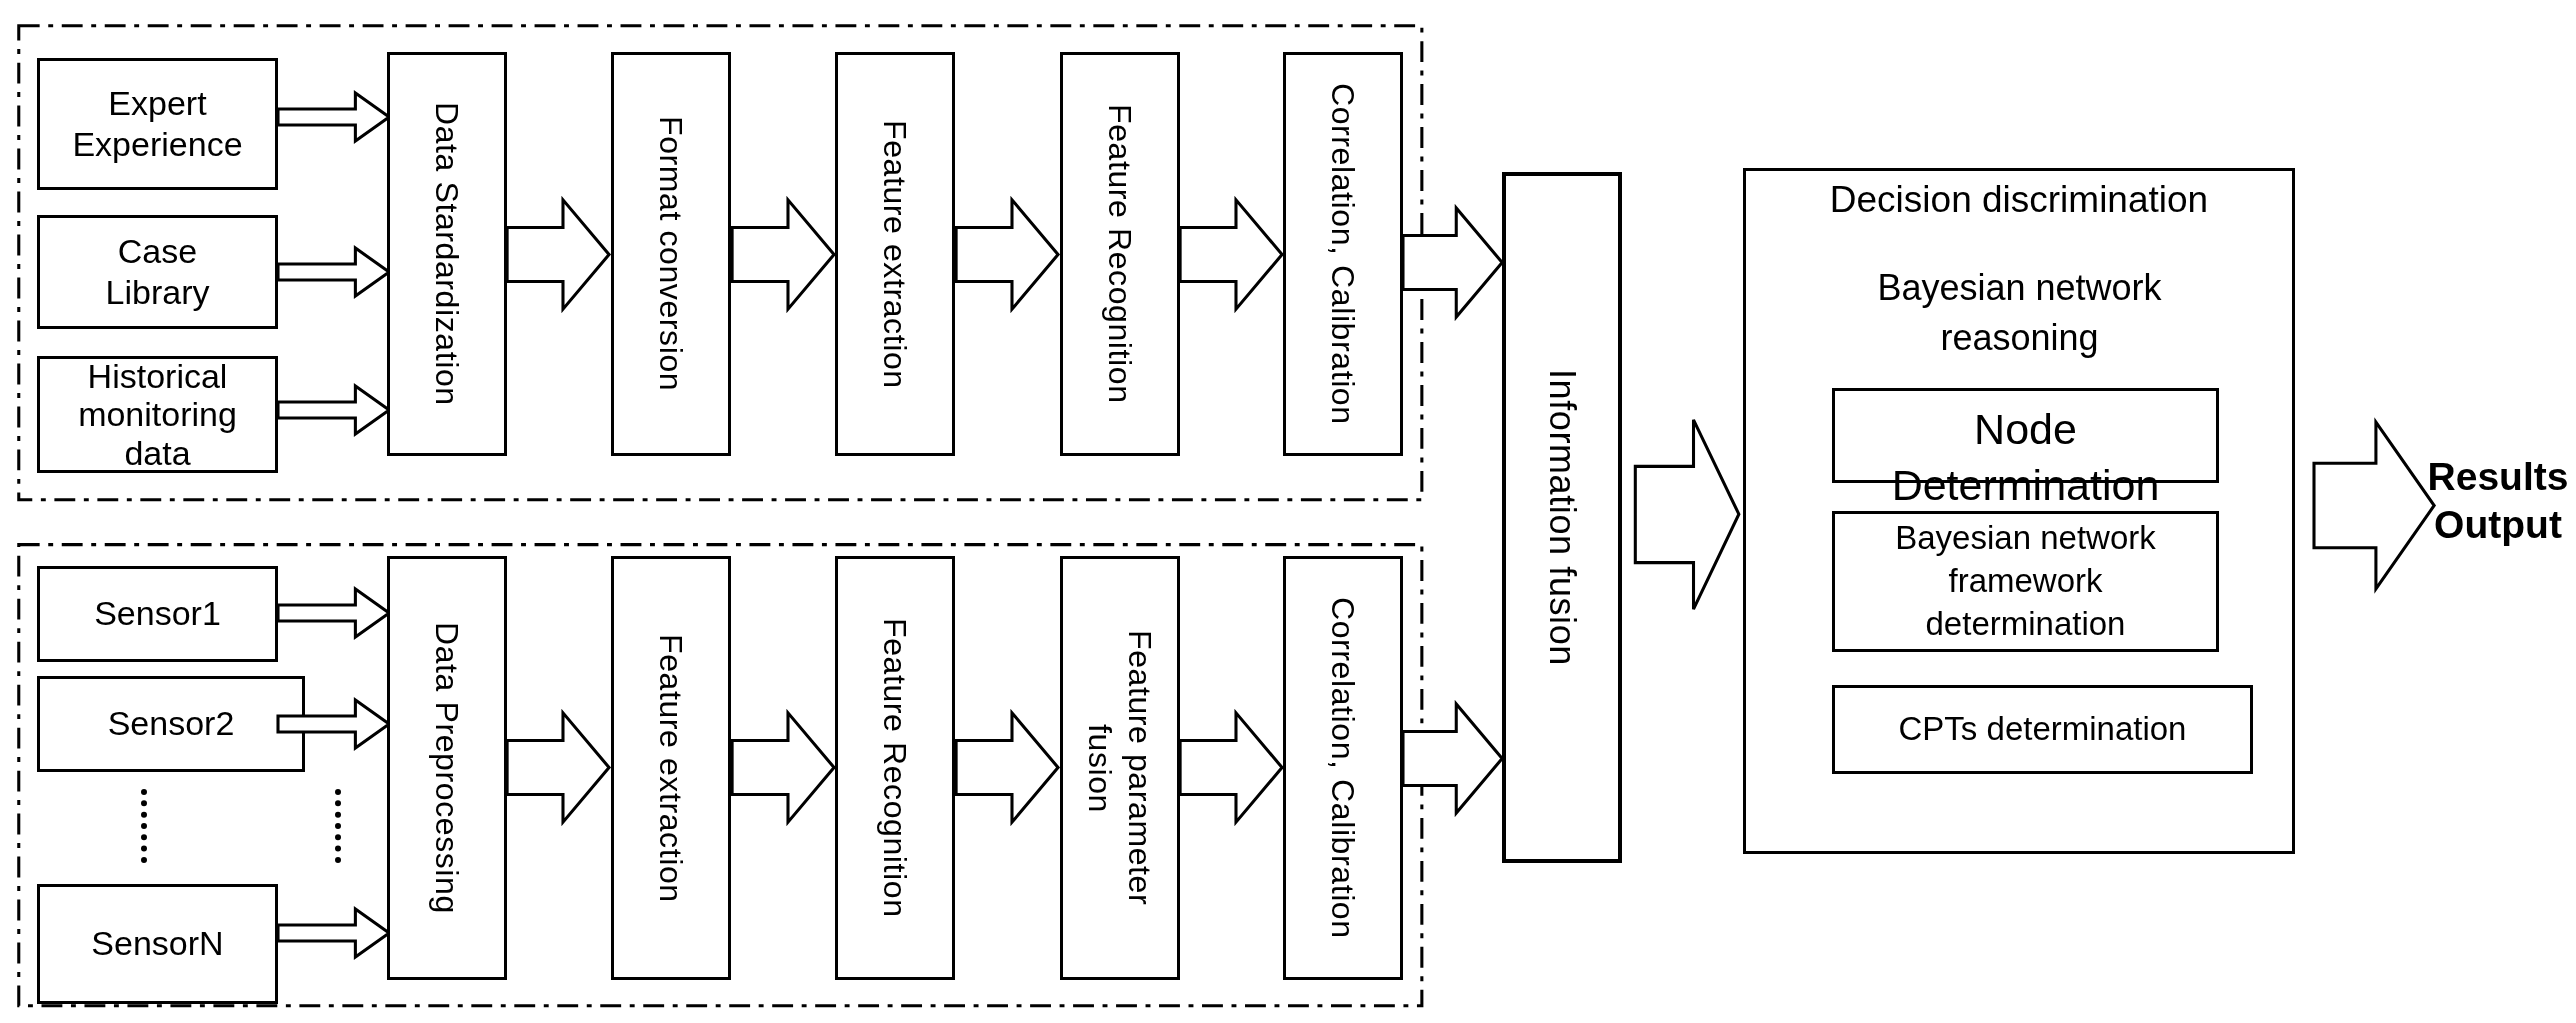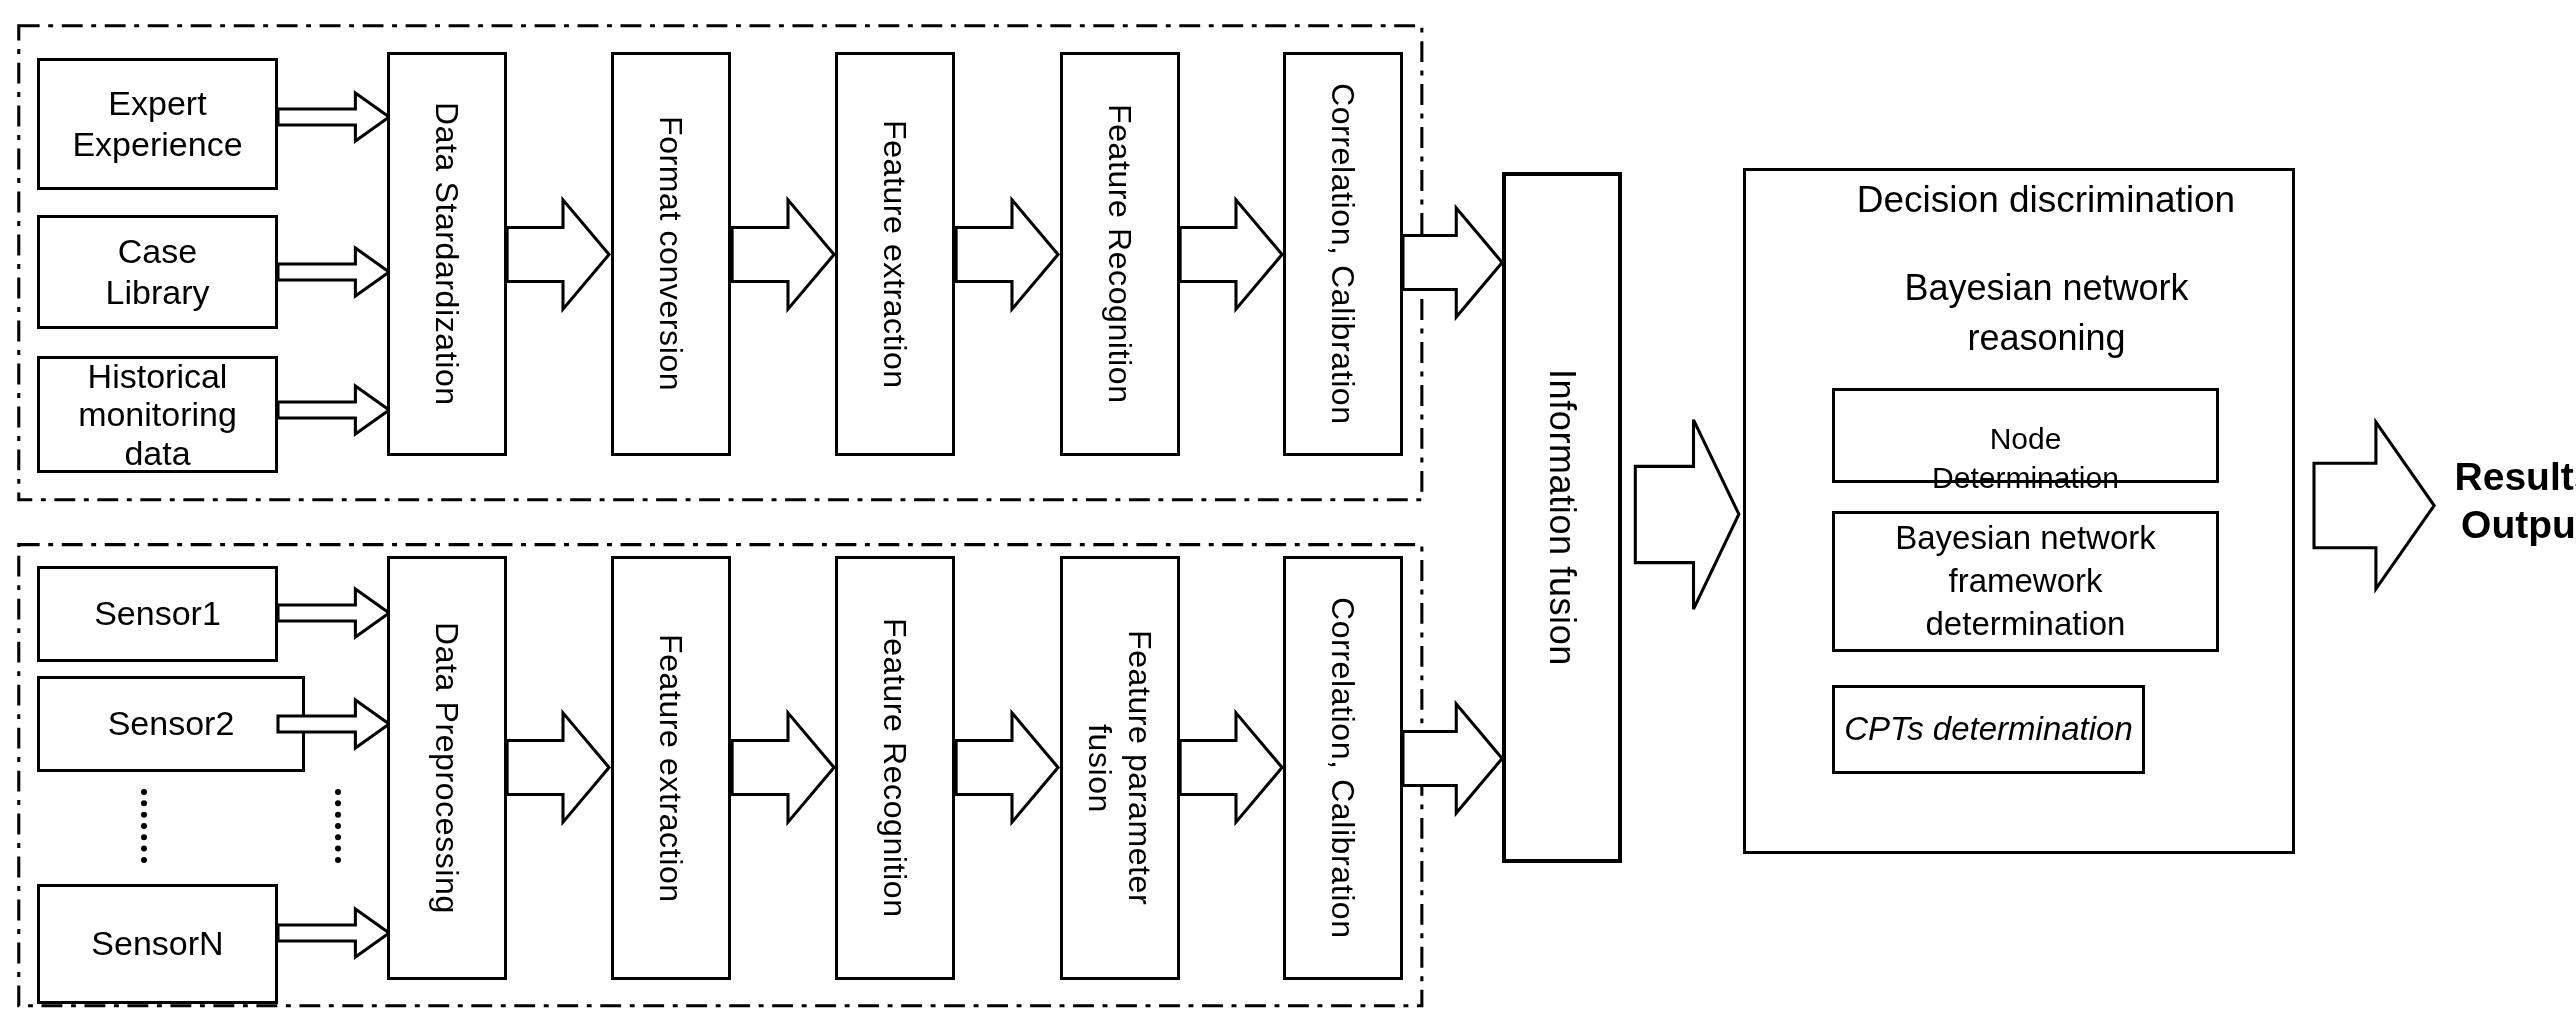--- a/index.html
+++ b/index.html
@@ -36,21 +36,20 @@
   .svgshape{position:absolute;overflow:visible;}
   .dots{
     position:absolute;
     width:0;height:74px;
     border-left:6.1px dotted #000;
   }
   .titletext{
     position:absolute;
     text-align:center;
     white-space:pre-line;
-    margin-left:27px;
   }
 </style>
 </head>
 <body>
 
 <div id="canvas">
 
   <svg class="svgshape" style="left:0;top:0;" width="2576" height="1023" viewBox="0 0 4194 1666">
     <rect x="30" y="42" width="2285" height="772" fill="none" stroke="#000" stroke-width="5" stroke-dasharray="34 14 8 14"></rect>
     <rect x="30" y="887" width="2285" height="751" fill="none" stroke="#000" stroke-width="5" stroke-dasharray="34 14 8 14"></rect>
@@ -178,29 +177,29 @@
     <polygon points="0,79 95,79 95,3 169,157 95,312 95,236 0,236" fill="#fff" stroke="#000" stroke-width="5"></polygon>
   </svg>
 
   <div class="box" style="left:1743px;top:168px;width:552px;height:686px;align-items:flex-start;"></div>
   <div class="titletext" style="left:1743px;top:179px;width:552px;font-size:37px;">Decision discrimination</div>
 
   <div class="titletext" style="left:1789px;top:263px;width:461px;font-size:36px;line-height:1.38;">Bayesian network
 reasoning</div>
 
   <div class="box hbox" style="left:1832px;top:388px;width:387px;height:95px;">
-    <span class="lbl" style="font-size:30px;line-height:1.3;margin-top:44px;">Node
+    <span class="lbl" style="font-size:43px;line-height:1.3;margin-top:44px;">Node
 Determination</span>
   </div>
   <div class="box hbox" style="left:1832px;top:511px;width:387px;height:141px;">
     <span class="lbl" style="font-size:33px;line-height:1.3;">Bayesian network
 framework
 determination</span>
   </div>
-  <div class="box hbox" style="left:1832px;top:685px;width:313px;height:89px;font-style:italic;">
+  <div class="box hbox" style="left:1832px;top:685px;width:421px;height:89px;">
     <span class="lbl" style="font-size:33px;">CPTs determination</span>
   </div>
 
   <svg class="svgshape" style="left:2314px;top:420px;" width="122" height="171" viewBox="0 0 199 278">
     <polygon points="0,70 101,70 101,3 196,139 101,275 101,208 0,208" fill="#fff" stroke="#000" stroke-width="5"></polygon>
   </svg>
 
   <div class="titletext" style="left:2420px;top:453px;width:156px;font-size:39px;font-weight:bold;line-height:1.22;">Results
 Output</div>
 

